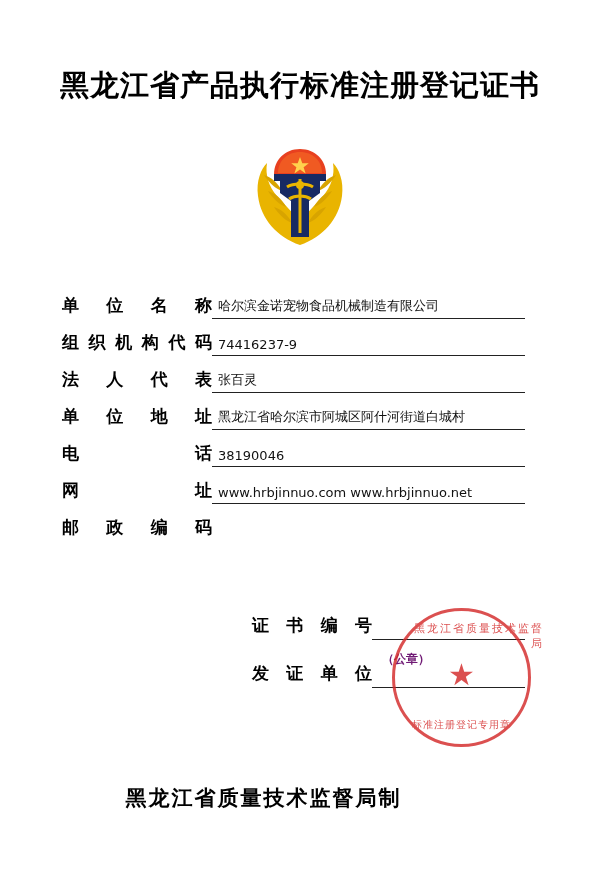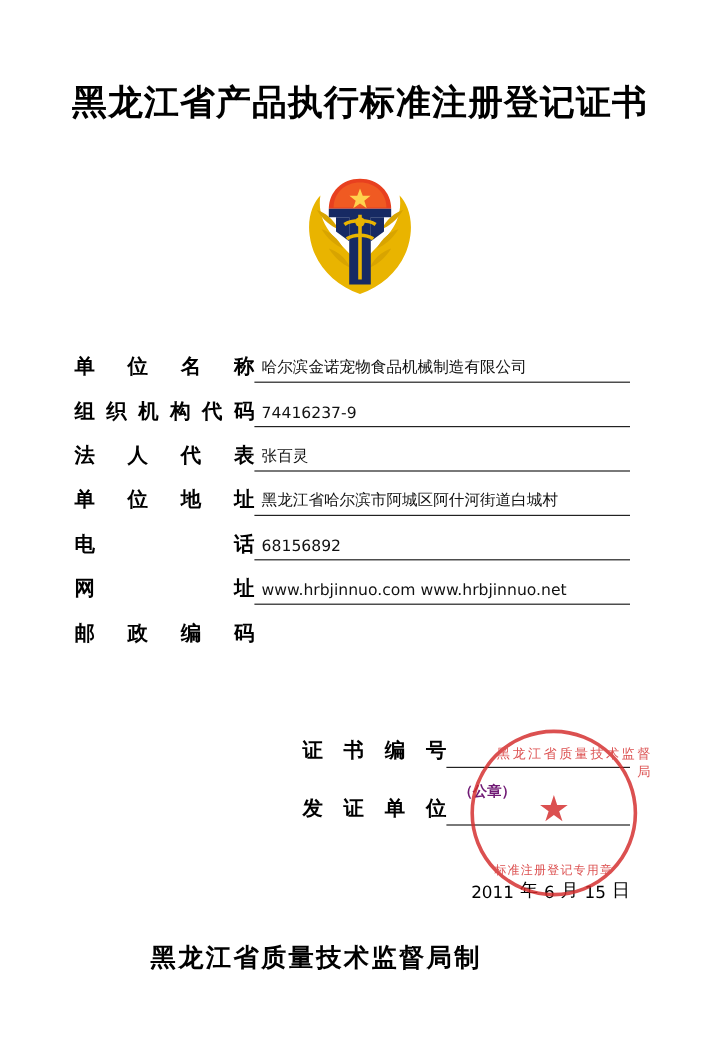--- a/index.html
+++ b/index.html
@@ -302,21 +302,21 @@
       <div class="field-value">黑龙江省哈尔滨市阿城区阿什河街道白城村</div>
     </div>
 
     <div class="field-row">
       <div class="field-label">
         <span>电</span>
           <span>&nbsp;</span>
           <span>&nbsp;</span>
           <span>话</span>
       </div>
-      <div class="field-value">68156892</div>
+      <div class="field-value">38190046</div>
     </div>
 
     <div class="field-row">
       <div class="field-label">
         <span>网</span>
           <span>&nbsp;</span>
           <span>&nbsp;</span>
           <span>址</span>
       </div>
       <div class="field-value">www.hrbjinnuo.com   www.hrbjinnuo.net</div>
@@ -347,30 +347,20 @@
       <div class="lower-label">
         <span>发</span>
           <span>证</span>
           <span>单</span>
           <span>位</span>
       </div>
       <div class="lower-line">（公章）</div>
     </div>
   </div>
 
-  <div class="date-row">
-    <div class="date-inner">
-      <span class="date-num">2011</span>
-      <span>年</span>
-      <span class="date-num">6</span>
-      <span>月</span>
-      <span class="date-num">15</span>
-      <span>日</span>
-    </div>
-  </div>
 
   <div class="seal">
     <div class="seal-inner">
       <div class="seal-text-top">黑龙江省质量技术监督局</div>
       <div class="seal-star">★</div>
       <div class="seal-text-bottom">标准注册登记专用章</div>
     </div>
   </div>
 
   <div class="footer">黑龙江省质量技术监督局制</div>

